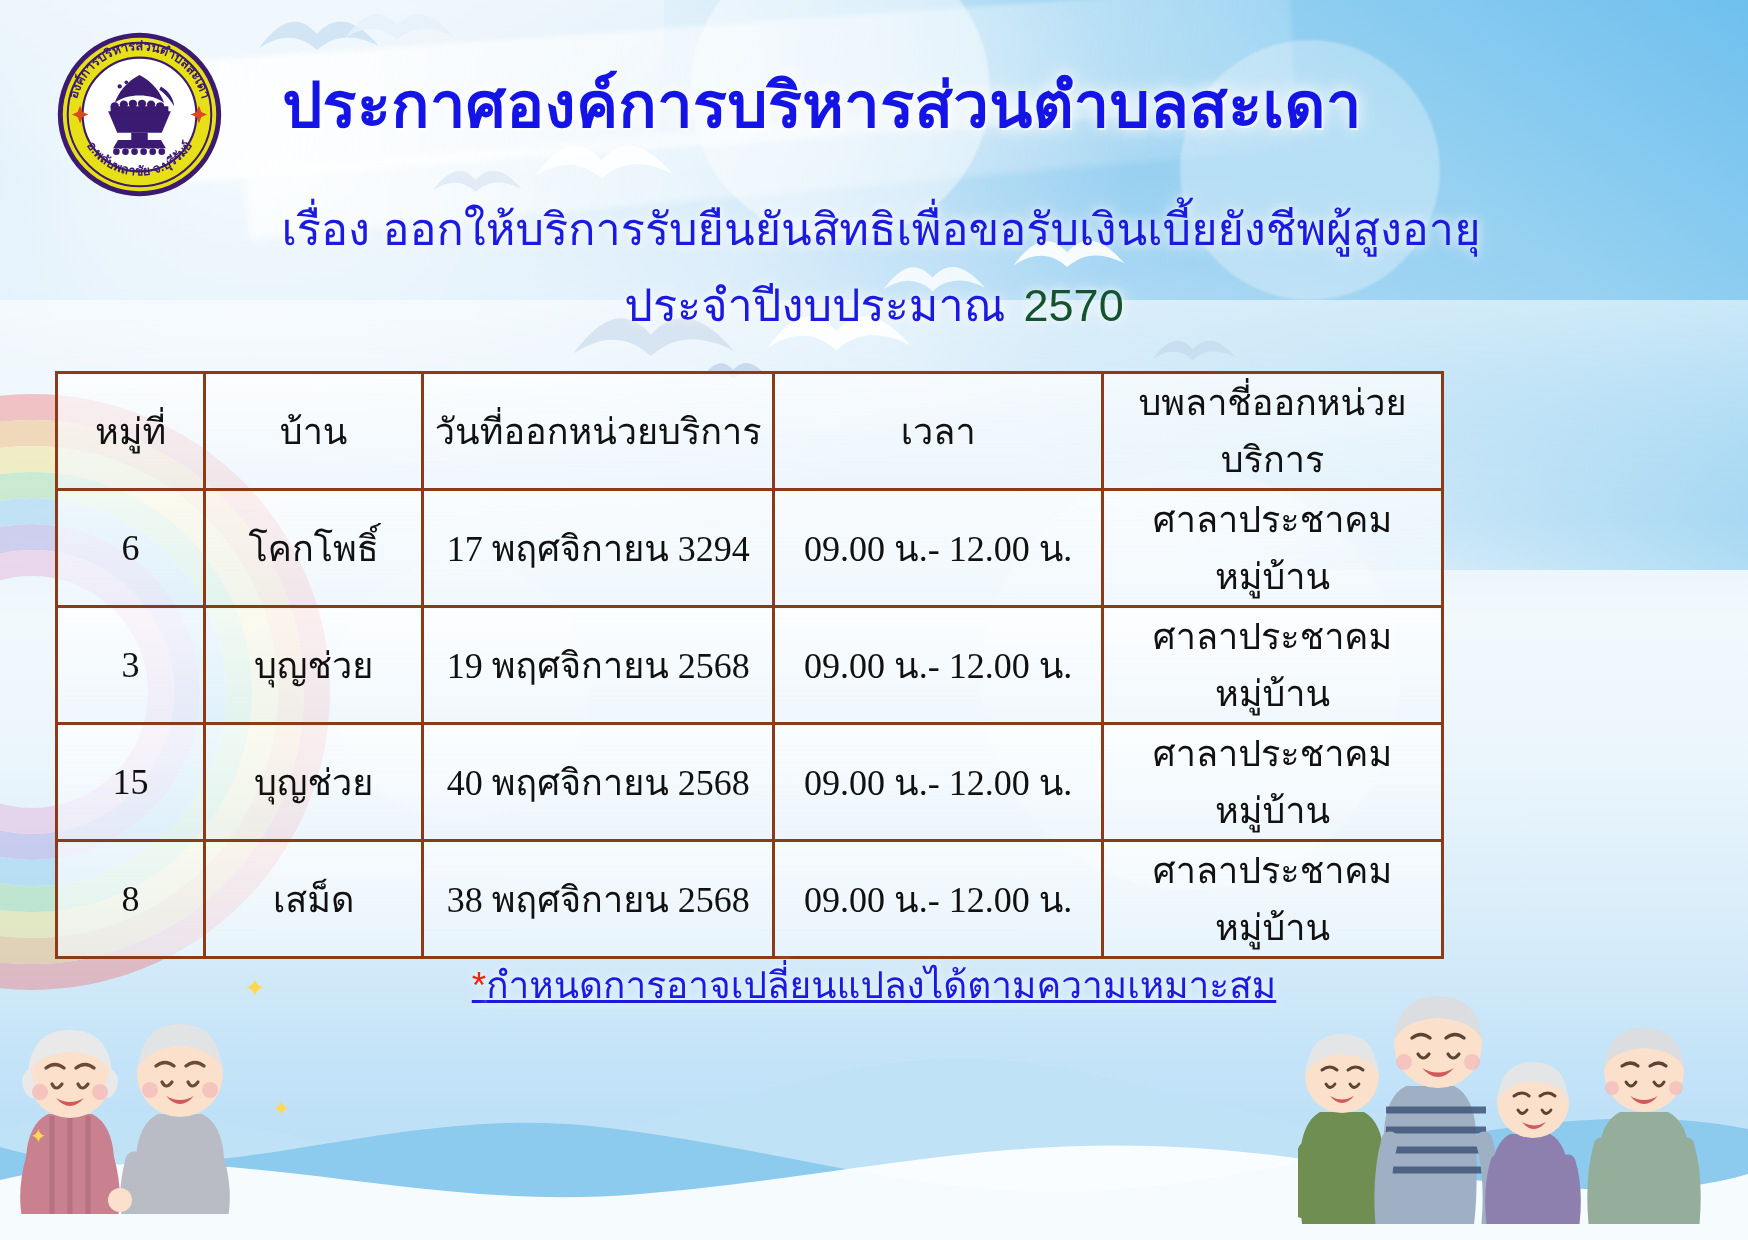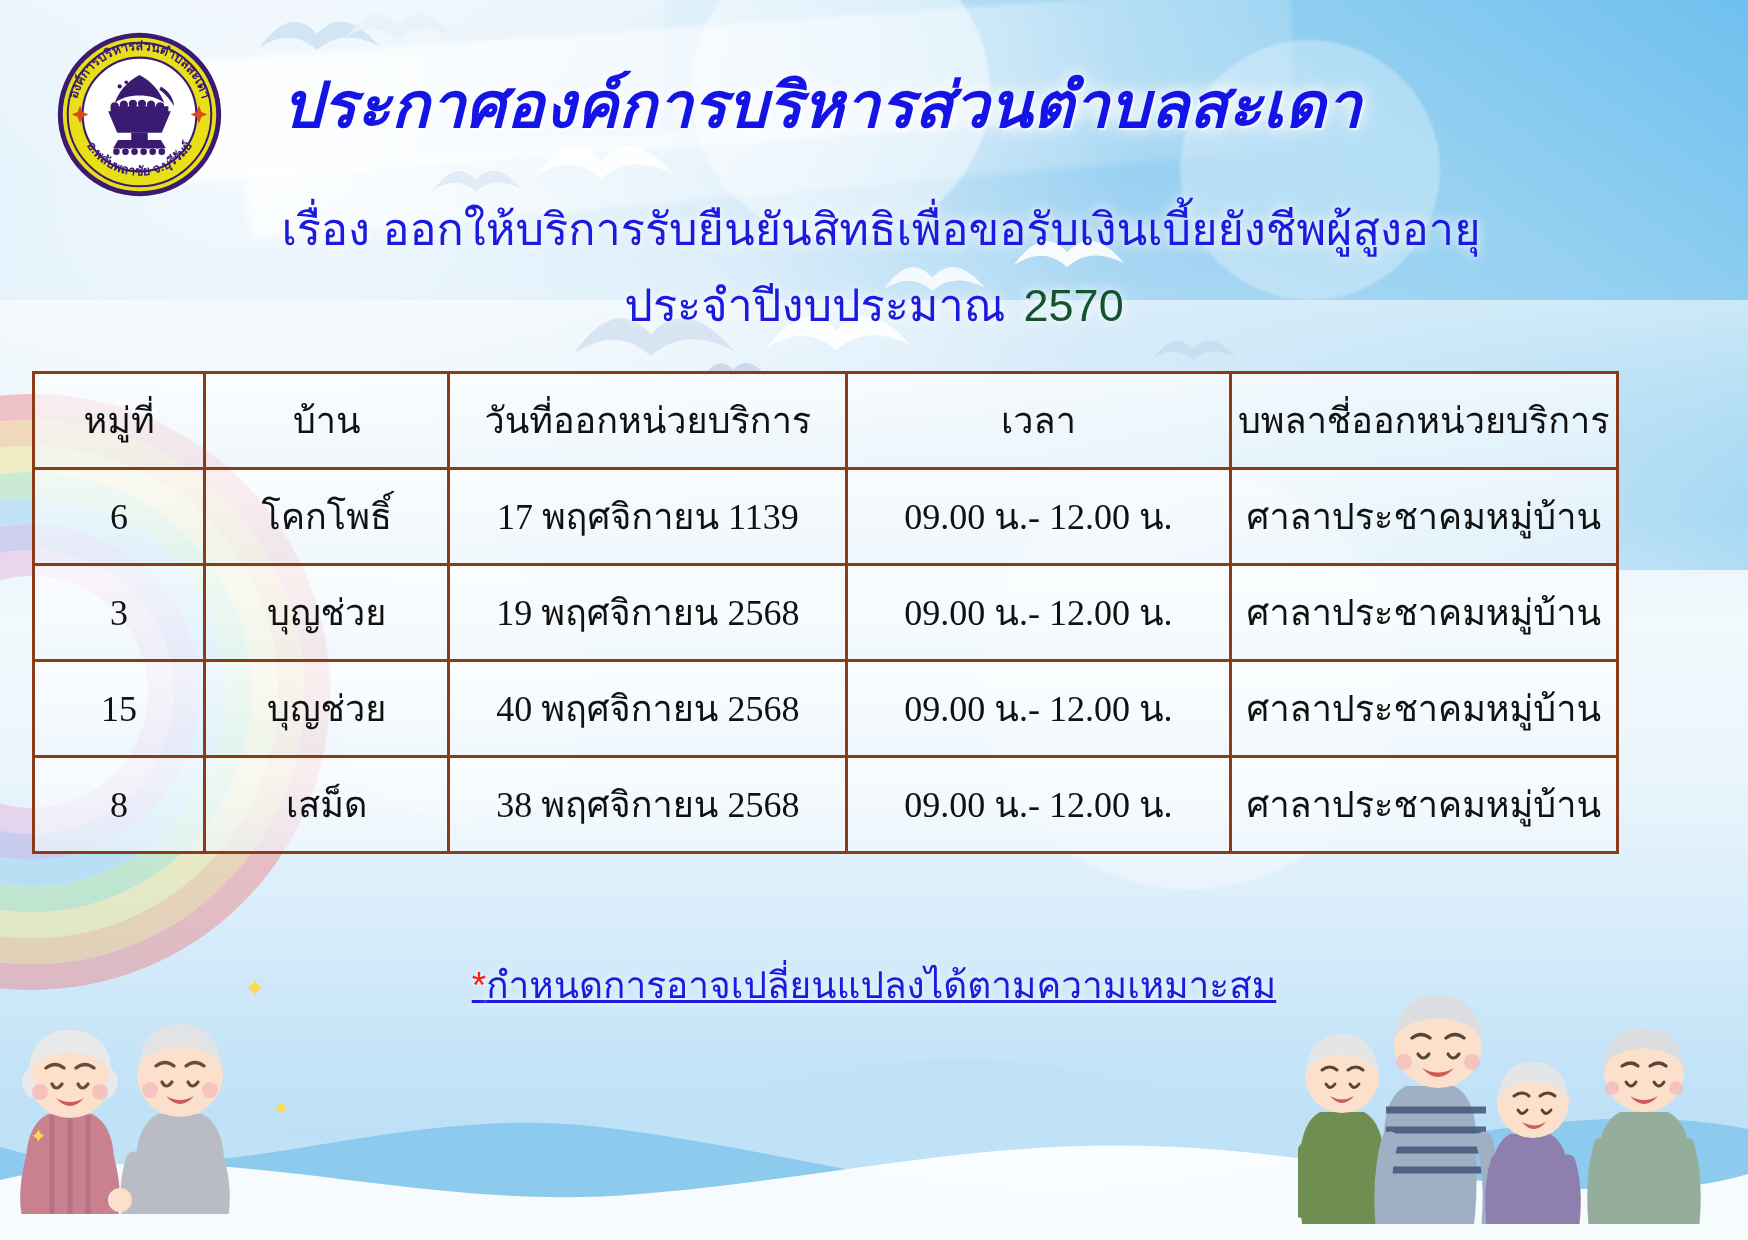--- a/index.html
+++ b/index.html
@@ -68,37 +68,36 @@
   
   .seal{
     position:absolute;left:57px;top:32px;width:165px;height:165px;border-radius:50%;
   }
   .title{
     position:absolute;left:232px;top:72px;width:1180px;
     font-size:63px;font-weight:bold;color:#1414e6;text-align:center;
     letter-spacing:.5px;line-height:1.05;
     text-shadow:0 0 14px rgba(255,255,255,.95),0 0 26px rgba(255,255,255,.8),2px 2px 0 rgba(255,255,255,.6);
     white-space:nowrap;
-    font-style:italic;
   }
   .subtitle1{
     position:absolute;left:14px;right:0;top:204px;
     font-size:45px;color:#1a1ae0;text-align:center;line-height:1.15;
     text-shadow:0 0 10px rgba(255,255,255,.9),0 0 20px rgba(255,255,255,.7);
   }
   .subtitle2{
     position:absolute;left:0;right:0;top:280px;
     font-size:45px;color:#1a1ae0;text-align:center;line-height:1.15;
     text-shadow:0 0 10px rgba(255,255,255,.9),0 0 20px rgba(255,255,255,.7);
   }
   .year{color:#14532d;margin-left:18px;}
 
   
   .table-wrap{
-    position:absolute;left:32px;top:371px;width:1587px;
+    position:absolute;left:55px;top:371px;width:1389px;
   }
   table{
     border-collapse:collapse;width:100%;
     background:rgba(255,255,255,.30);
   }
   th,td{
     border:3px solid #8c3b19;
     text-align:center;vertical-align:middle;
     font-size:36px;color:#111;
     font-family:"Liberation Serif","DejaVu Serif",serif;
@@ -268,21 +267,21 @@
         <th>บ้าน</th>
         <th>วันที่ออกหน่วยบริการ</th>
         <th>เวลา</th>
         <th>บพลาชี่ออกหน่วยบริการ</th>
       </tr>
     </thead>
     <tbody>
       <tr>
         <td>6</td>
         <td>โคกโพธิ์</td>
-        <td>17 พฤศจิกายน 1139</td>
+        <td>17 พฤศจิกายน 3294</td>
         <td>09.00 น.- 12.00 น.</td>
         <td>ศาลาประชาคมหมู่บ้าน</td>
       </tr>
       <tr>
         <td>3</td>
         <td>บุญช่วย</td>
         <td>19 พฤศจิกายน 2568</td>
         <td>09.00 น.- 12.00 น.</td>
         <td>ศาลาประชาคมหมู่บ้าน</td>
       </tr>

